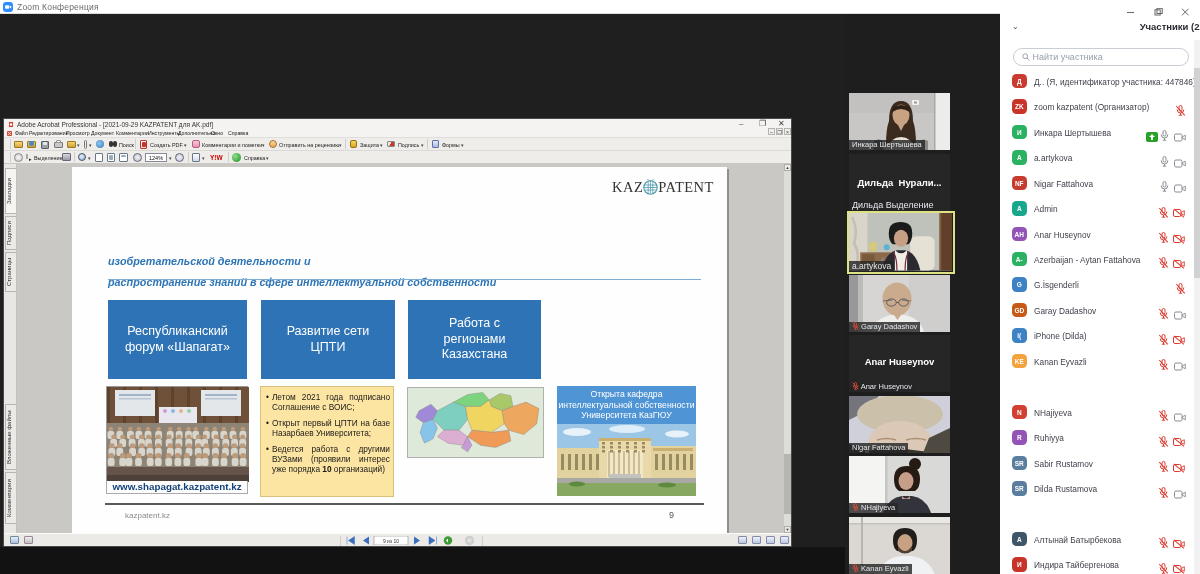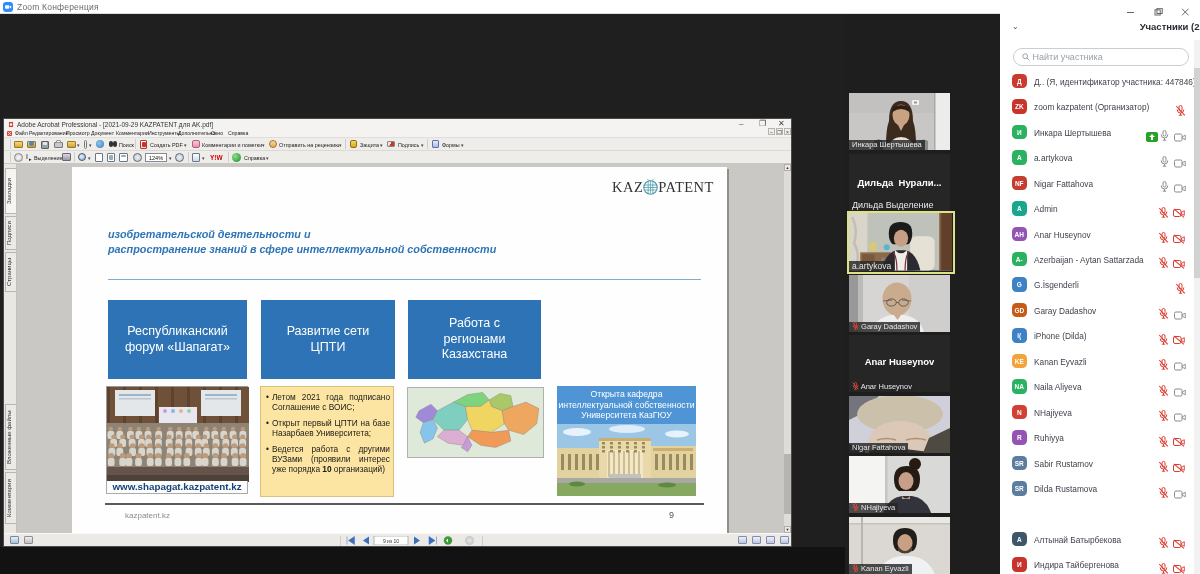--- a/index.html
+++ b/index.html
@@ -35,21 +35,21 @@
 
 #dsb{left:780px;top:45px;width:7px;height:369px;background:#dedcd8}
 #dsb .ar{position:absolute;left:0;width:7px;height:7px;background:#ece9e6;border:1px solid #b0aeaa;color:#333;font-size:4px;line-height:5px;text-align:center}
 #dsb .th{position:absolute;left:0;width:7px;height:60px;background:#b7b5b1;top:290px}
 
 #afoot{left:0;top:414px;width:787px;height:13px;background:#eceae7;border-top:1px solid #fbfaf8}
 .fic{position:absolute;top:2px}
 
 #logo{left:540px;top:11px;width:110px;height:16px;font-family:"Liberation Serif",serif;font-size:14.5px;color:#333;letter-spacing:.5px;white-space:nowrap}
 #h1{left:36px;top:43px;font-size:24.5px;font-weight:bold;color:#2e75b6;letter-spacing:.2px}
-#sub{left:36px;top:60px;font-size:10.8px;font-weight:bold;font-style:italic;color:#2e75b6;line-height:15px;white-space:nowrap}
+#sub{left:36px;top:84px;font-size:10.8px;font-weight:bold;font-style:italic;color:#2e75b6;line-height:21px;white-space:nowrap}
 #hr1{left:36px;top:112px;width:593px;height:1px;background:#7badd6}
 .bluebox{position:absolute;top:133px;height:79px;background:#2e73b5;color:#fff;font-size:12.5px;line-height:15.5px;display:flex;align-items:center;justify-content:center;text-align:center}
 .smblue{position:absolute;background:#4f94d4;color:#fff;font-size:8.7px;line-height:10.8px;display:flex;align-items:center;justify-content:center;text-align:center}
 #ybox{left:188px;top:219px;width:134px;height:111px;background:#fce5a2;border:1px solid #d9c07c;font-size:8.3px;color:#1a1a1a;line-height:10px;padding:5px 3px 0 5px;overflow:hidden}
 #ybox td.b{vertical-align:top;padding-right:3px}
 #ybox table{border-collapse:collapse;margin-bottom:6px}#ybox td{text-align:justify}
 #linkbar{left:34px;top:314px;width:142px;height:13px;background:#fdfdfd;border:1px solid #aaa;border-top:none;color:#15427a;font-size:9.8px;font-weight:bold;text-align:center;line-height:12px}
 #foot-hr{left:33px;top:336px;width:599px;height:2px;background:#5a5a5a}
 #kz{left:53px;top:344px;font-size:8px;color:#8a8a8a}
 #p9{left:597px;top:343px;font-size:9px;color:#555}
@@ -684,21 +684,21 @@
             <path d="M1.2 1 L9.8 10.4" stroke="#dd3b2f" stroke-width="1.1"></path>
           </svg></span>
         <span class="picon" style="left:170px;top:3px"><svg width="12" height="10" viewBox="0 0 12 10">
             <rect x="0.5" y="1.5" width="7.5" height="7" rx="1.5" fill="none" stroke="#dd3b2f" stroke-width="1"></rect>
             <path d="M8.5 4.3 L11.3 2.7 V7.3 L8.5 5.7 Z" fill="none" stroke="#dd3b2f" stroke-width=".9"></path>
             <path d="M0.8 0.8 L11 9.4" stroke="#dd3b2f" stroke-width="1.1"></path>
           </svg></span>
       </div>
       <div class="prow" style="top:251.9px">
         <span class="pava" style="background:#2bb162">A-</span>
-        <span class="pname">Azerbaijan - Aytan Sattarzada</span>
+        <span class="pname">Azerbaijan - Aytan Fattahova</span>
         <span class="picon" style="left:155px"><svg width="11" height="11" viewBox="0 0 11 11">
             <rect x="4" y="0.5" width="3" height="5.5" rx="1.5" fill="none" stroke="#dd3b2f" stroke-width="1"></rect>
             <path d="M2.2 4.5 Q2.2 8 5.5 8 Q8.8 8 8.8 4.5 M5.5 8v2M3.8 10.2h3.4" fill="none" stroke="#dd3b2f" stroke-width="1"></path>
             <path d="M1.2 1 L9.8 10.4" stroke="#dd3b2f" stroke-width="1.1"></path>
           </svg></span>
         <span class="picon" style="left:170px;top:3px"><svg width="12" height="10" viewBox="0 0 12 10">
             <rect x="0.5" y="1.5" width="7.5" height="7" rx="1.5" fill="none" stroke="#dd3b2f" stroke-width="1"></rect>
             <path d="M8.5 4.3 L11.3 2.7 V7.3 L8.5 5.7 Z" fill="none" stroke="#dd3b2f" stroke-width=".9"></path>
             <path d="M0.8 0.8 L11 9.4" stroke="#dd3b2f" stroke-width="1.1"></path>
           </svg></span>
@@ -745,33 +745,20 @@
         <span class="picon" style="left:155px"><svg width="11" height="11" viewBox="0 0 11 11">
             <rect x="4" y="0.5" width="3" height="5.5" rx="1.5" fill="none" stroke="#dd3b2f" stroke-width="1"></rect>
             <path d="M2.2 4.5 Q2.2 8 5.5 8 Q8.8 8 8.8 4.5 M5.5 8v2M3.8 10.2h3.4" fill="none" stroke="#dd3b2f" stroke-width="1"></path>
             <path d="M1.2 1 L9.8 10.4" stroke="#dd3b2f" stroke-width="1.1"></path>
           </svg></span>
         <span class="picon" style="left:171px;top:3.5px"><svg width="12" height="9" viewBox="0 0 12 9">
             <rect x="0.5" y="1" width="7.5" height="7" rx="1.5" fill="none" stroke="#8a8a92" stroke-width="1"></rect>
             <path d="M8.5 3.8 L11.3 2.2 V6.8 L8.5 5.2 Z" fill="none" stroke="#8a8a92" stroke-width=".9"></path>
           </svg></span>
       </div>
-      <div class="prow" style="top:379.2px">
-        <span class="pava" style="background:#2bb162">NA</span>
-        <span class="pname">Naila Aliyeva</span>
-        <span class="picon" style="left:155px"><svg width="11" height="11" viewBox="0 0 11 11">
-            <rect x="4" y="0.5" width="3" height="5.5" rx="1.5" fill="none" stroke="#dd3b2f" stroke-width="1"></rect>
-            <path d="M2.2 4.5 Q2.2 8 5.5 8 Q8.8 8 8.8 4.5 M5.5 8v2M3.8 10.2h3.4" fill="none" stroke="#dd3b2f" stroke-width="1"></path>
-            <path d="M1.2 1 L9.8 10.4" stroke="#dd3b2f" stroke-width="1.1"></path>
-          </svg></span>
-        <span class="picon" style="left:171px;top:3.5px"><svg width="12" height="9" viewBox="0 0 12 9">
-            <rect x="0.5" y="1" width="7.5" height="7" rx="1.5" fill="none" stroke="#8a8a92" stroke-width="1"></rect>
-            <path d="M8.5 3.8 L11.3 2.2 V6.8 L8.5 5.2 Z" fill="none" stroke="#8a8a92" stroke-width=".9"></path>
-          </svg></span>
-      </div>
       <div class="prow" style="top:404.6px">
         <span class="pava" style="background:#d24033">N</span>
         <span class="pname">NHajiyeva</span>
         <span class="picon" style="left:155px"><svg width="11" height="11" viewBox="0 0 11 11">
             <rect x="4" y="0.5" width="3" height="5.5" rx="1.5" fill="none" stroke="#dd3b2f" stroke-width="1"></rect>
             <path d="M2.2 4.5 Q2.2 8 5.5 8 Q8.8 8 8.8 4.5 M5.5 8v2M3.8 10.2h3.4" fill="none" stroke="#dd3b2f" stroke-width="1"></path>
             <path d="M1.2 1 L9.8 10.4" stroke="#dd3b2f" stroke-width="1.1"></path>
           </svg></span>
         <span class="picon" style="left:171px;top:3.5px"><svg width="12" height="9" viewBox="0 0 12 9">
             <rect x="0.5" y="1" width="7.5" height="7" rx="1.5" fill="none" stroke="#8a8a92" stroke-width="1"></rect>

